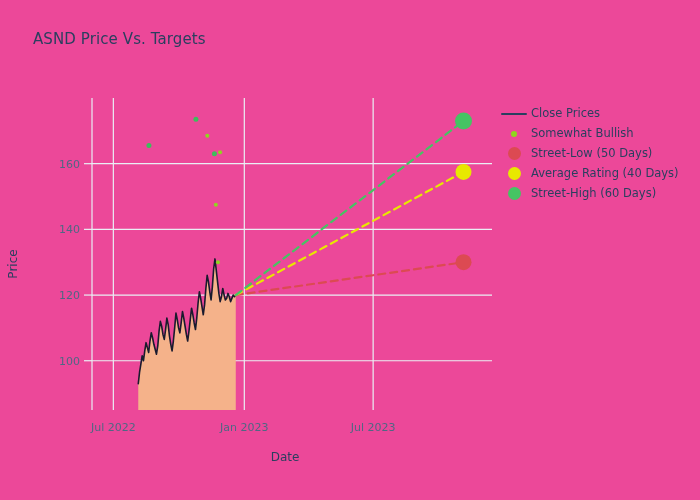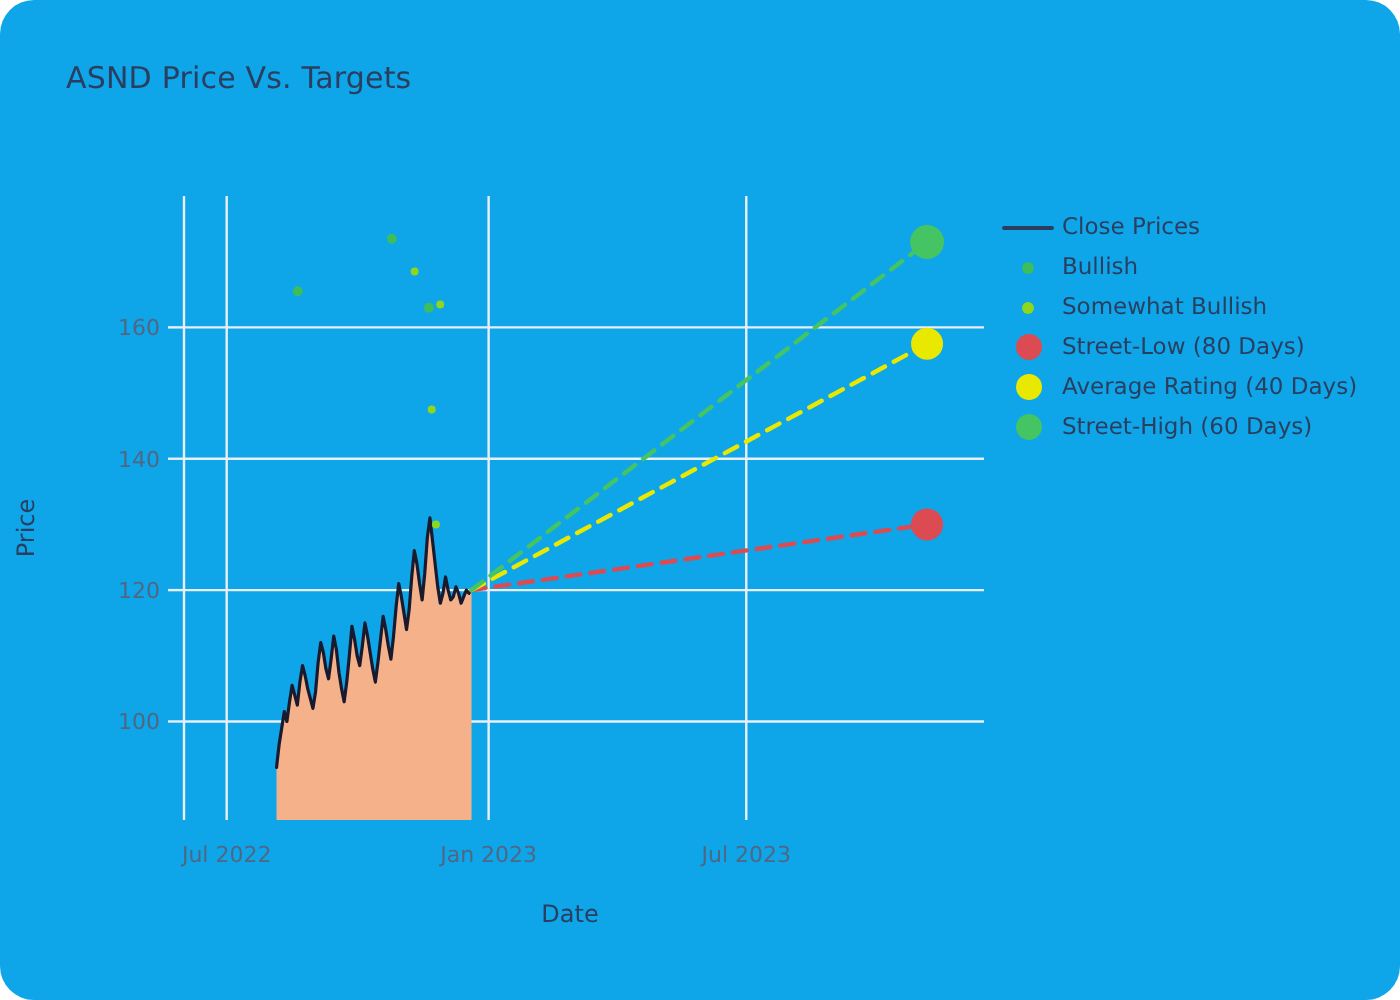--- a/index.html
+++ b/index.html
@@ -4,24 +4,23 @@
 <style>
   html, body {
     margin: 0;
     padding: 0;
     background: #ffffff;
   }
   #chart-root {
     position: relative;
     width: 700px;
     height: 500px;
-    background: #0ea5e9;
+    background: #ec4899;
     font-family: "DejaVu Sans", "Liberation Sans", sans-serif;
     overflow: hidden;
-    border-radius: 17px;
   }
   #chart-title {
     position: absolute;
     left: 33px;
     top: 30px;
     font-size: 15px;
     color: #2a3f5f;
     letter-spacing: 0.1px;
     white-space: nowrap;
   }
@@ -146,35 +145,29 @@
 
   <div id="legend">
       <div class="legend-row">
         <div class="legend-marker">
           <div class="legend-line" style="background: rgb(42, 63, 95);"></div>
         </div>
         <div class="legend-label">Close Prices</div>
       </div>
       <div class="legend-row">
         <div class="legend-marker">
-          <div class="legend-dot-sm" style="background: rgb(61, 189, 92);"></div>
-        </div>
-        <div class="legend-label">Bullish</div>
-      </div>
-      <div class="legend-row">
-        <div class="legend-marker">
           <div class="legend-dot-sm" style="background: rgb(143, 214, 30);"></div>
         </div>
         <div class="legend-label">Somewhat Bullish</div>
       </div>
       <div class="legend-row">
         <div class="legend-marker">
           <div class="legend-dot-lg" style="background: rgb(220, 74, 82);"></div>
         </div>
-        <div class="legend-label">Street-Low (80 Days)</div>
+        <div class="legend-label">Street-Low (50 Days)</div>
       </div>
       <div class="legend-row">
         <div class="legend-marker">
           <div class="legend-dot-lg" style="background: rgb(232, 232, 0);"></div>
         </div>
         <div class="legend-label">Average Rating (40 Days)</div>
       </div>
       <div class="legend-row">
         <div class="legend-marker">
           <div class="legend-dot-lg" style="background: rgb(69, 196, 99);"></div>

